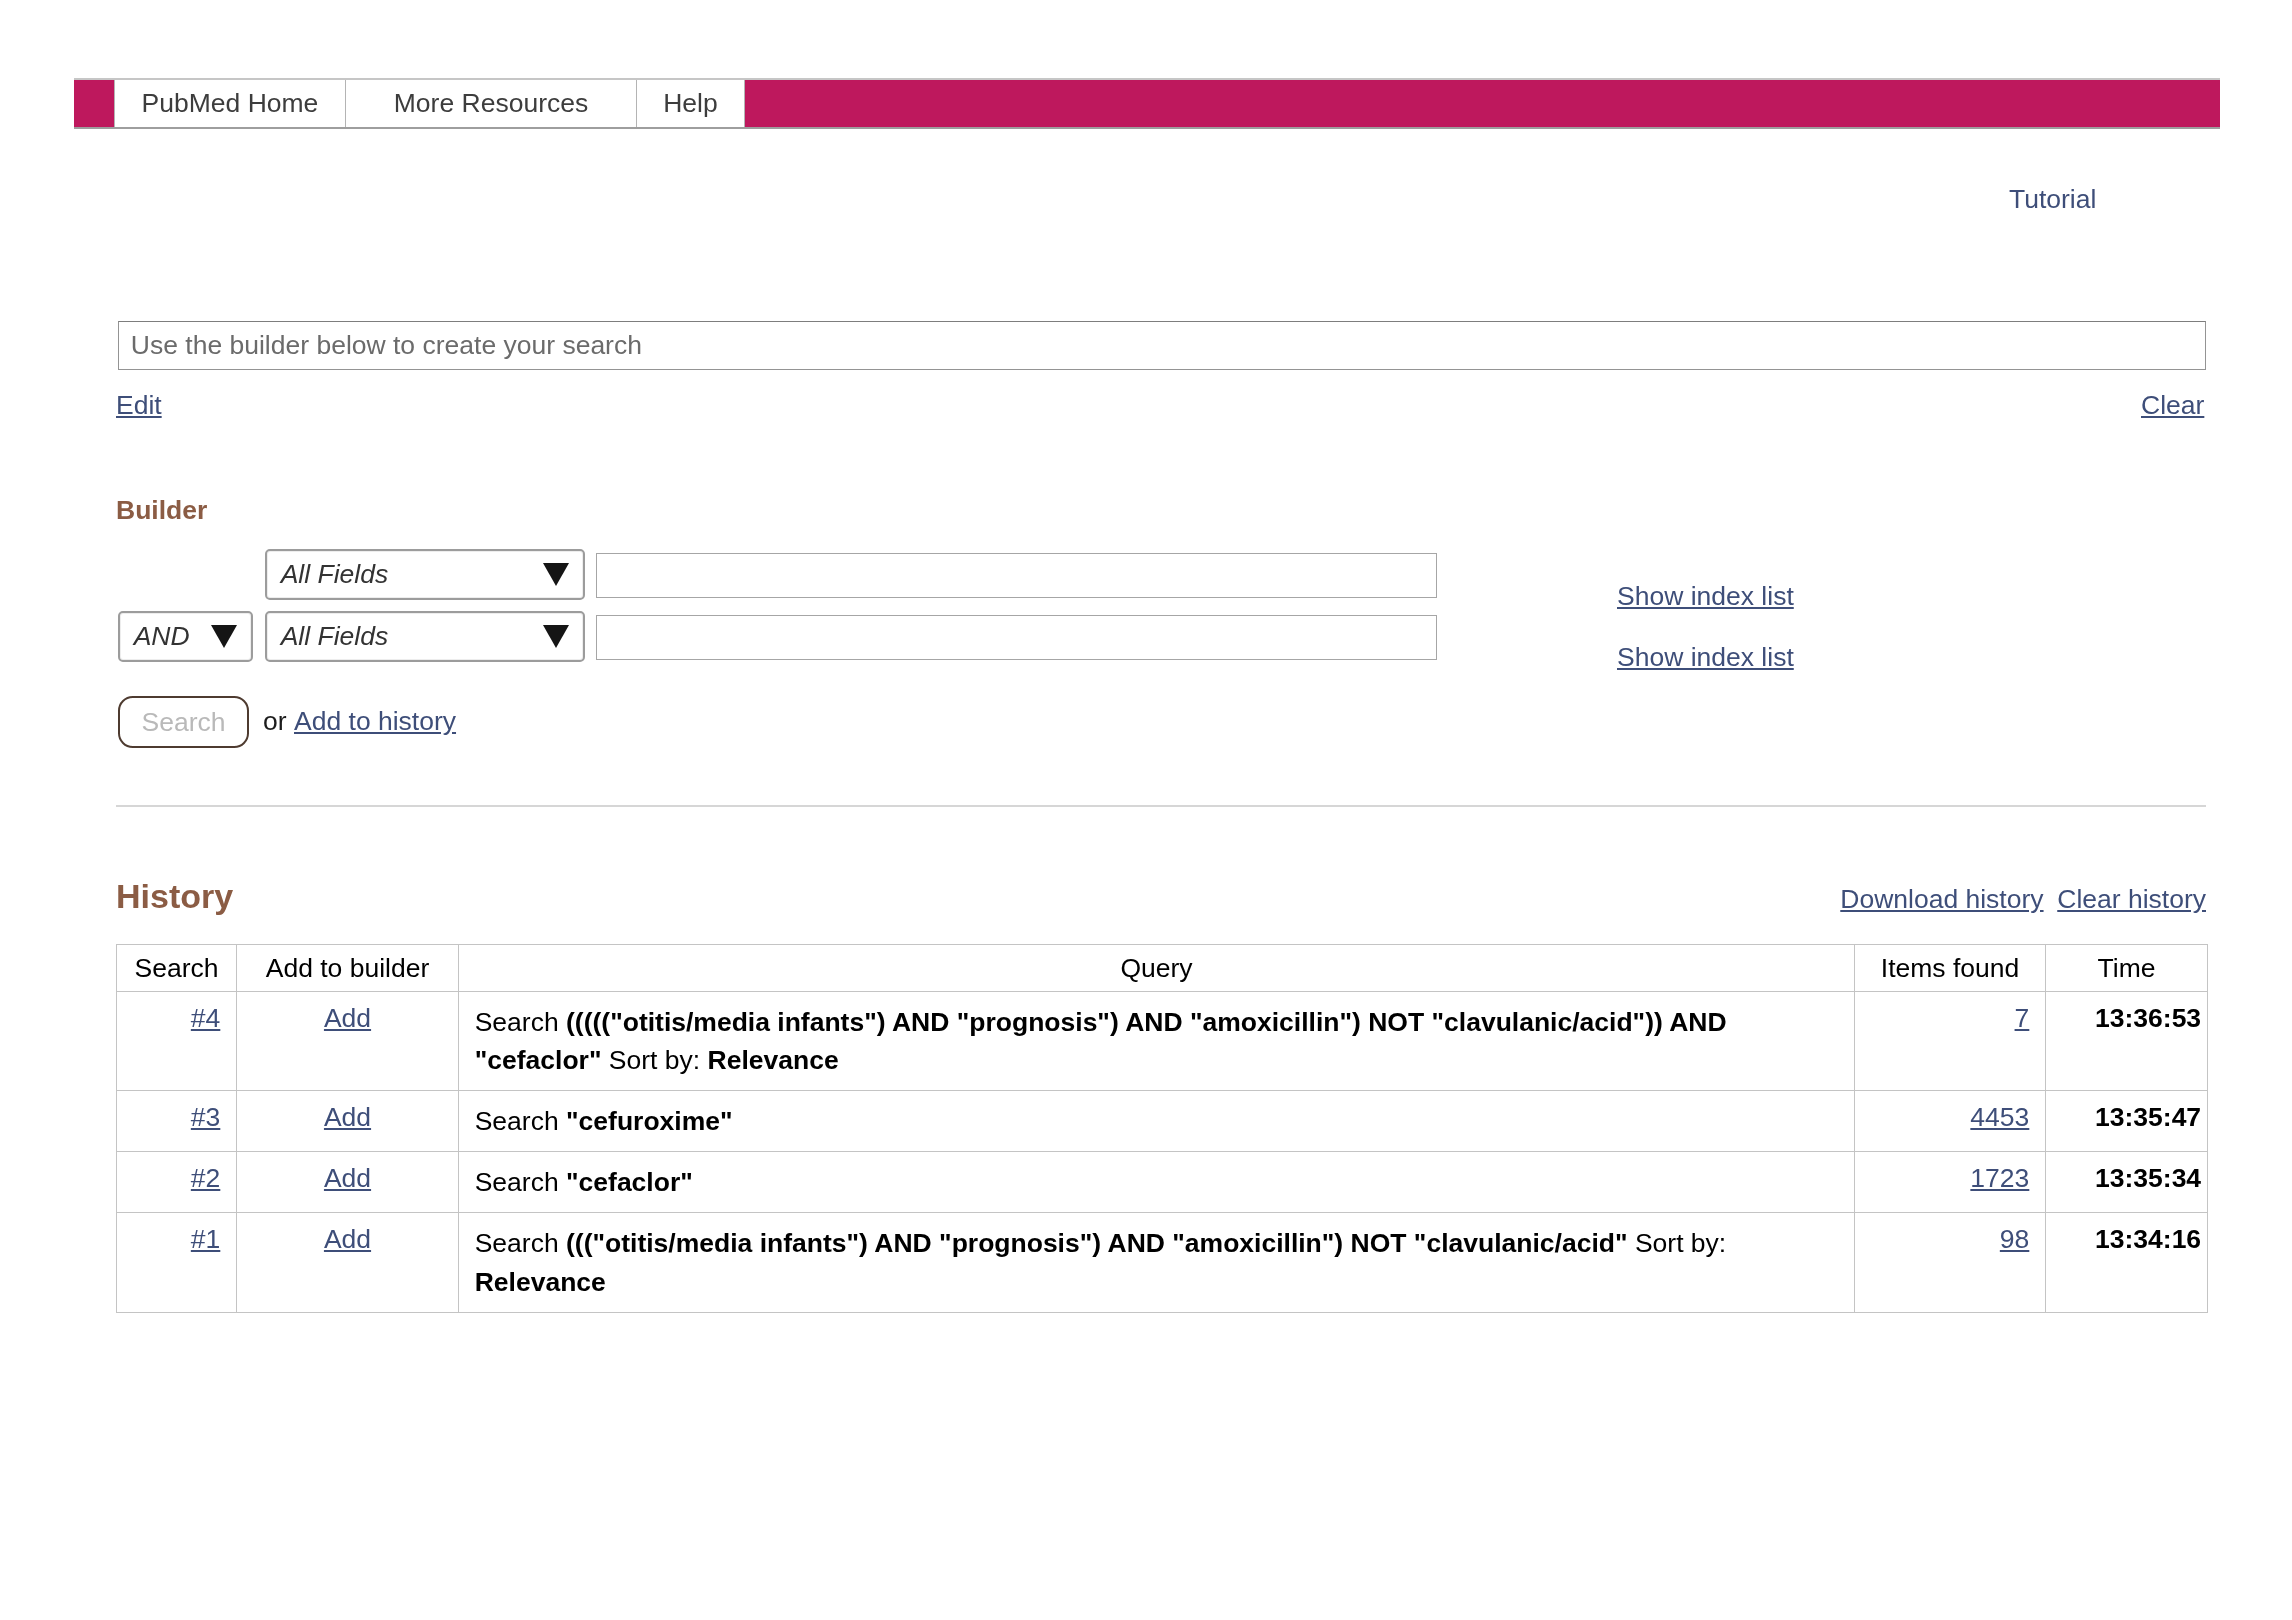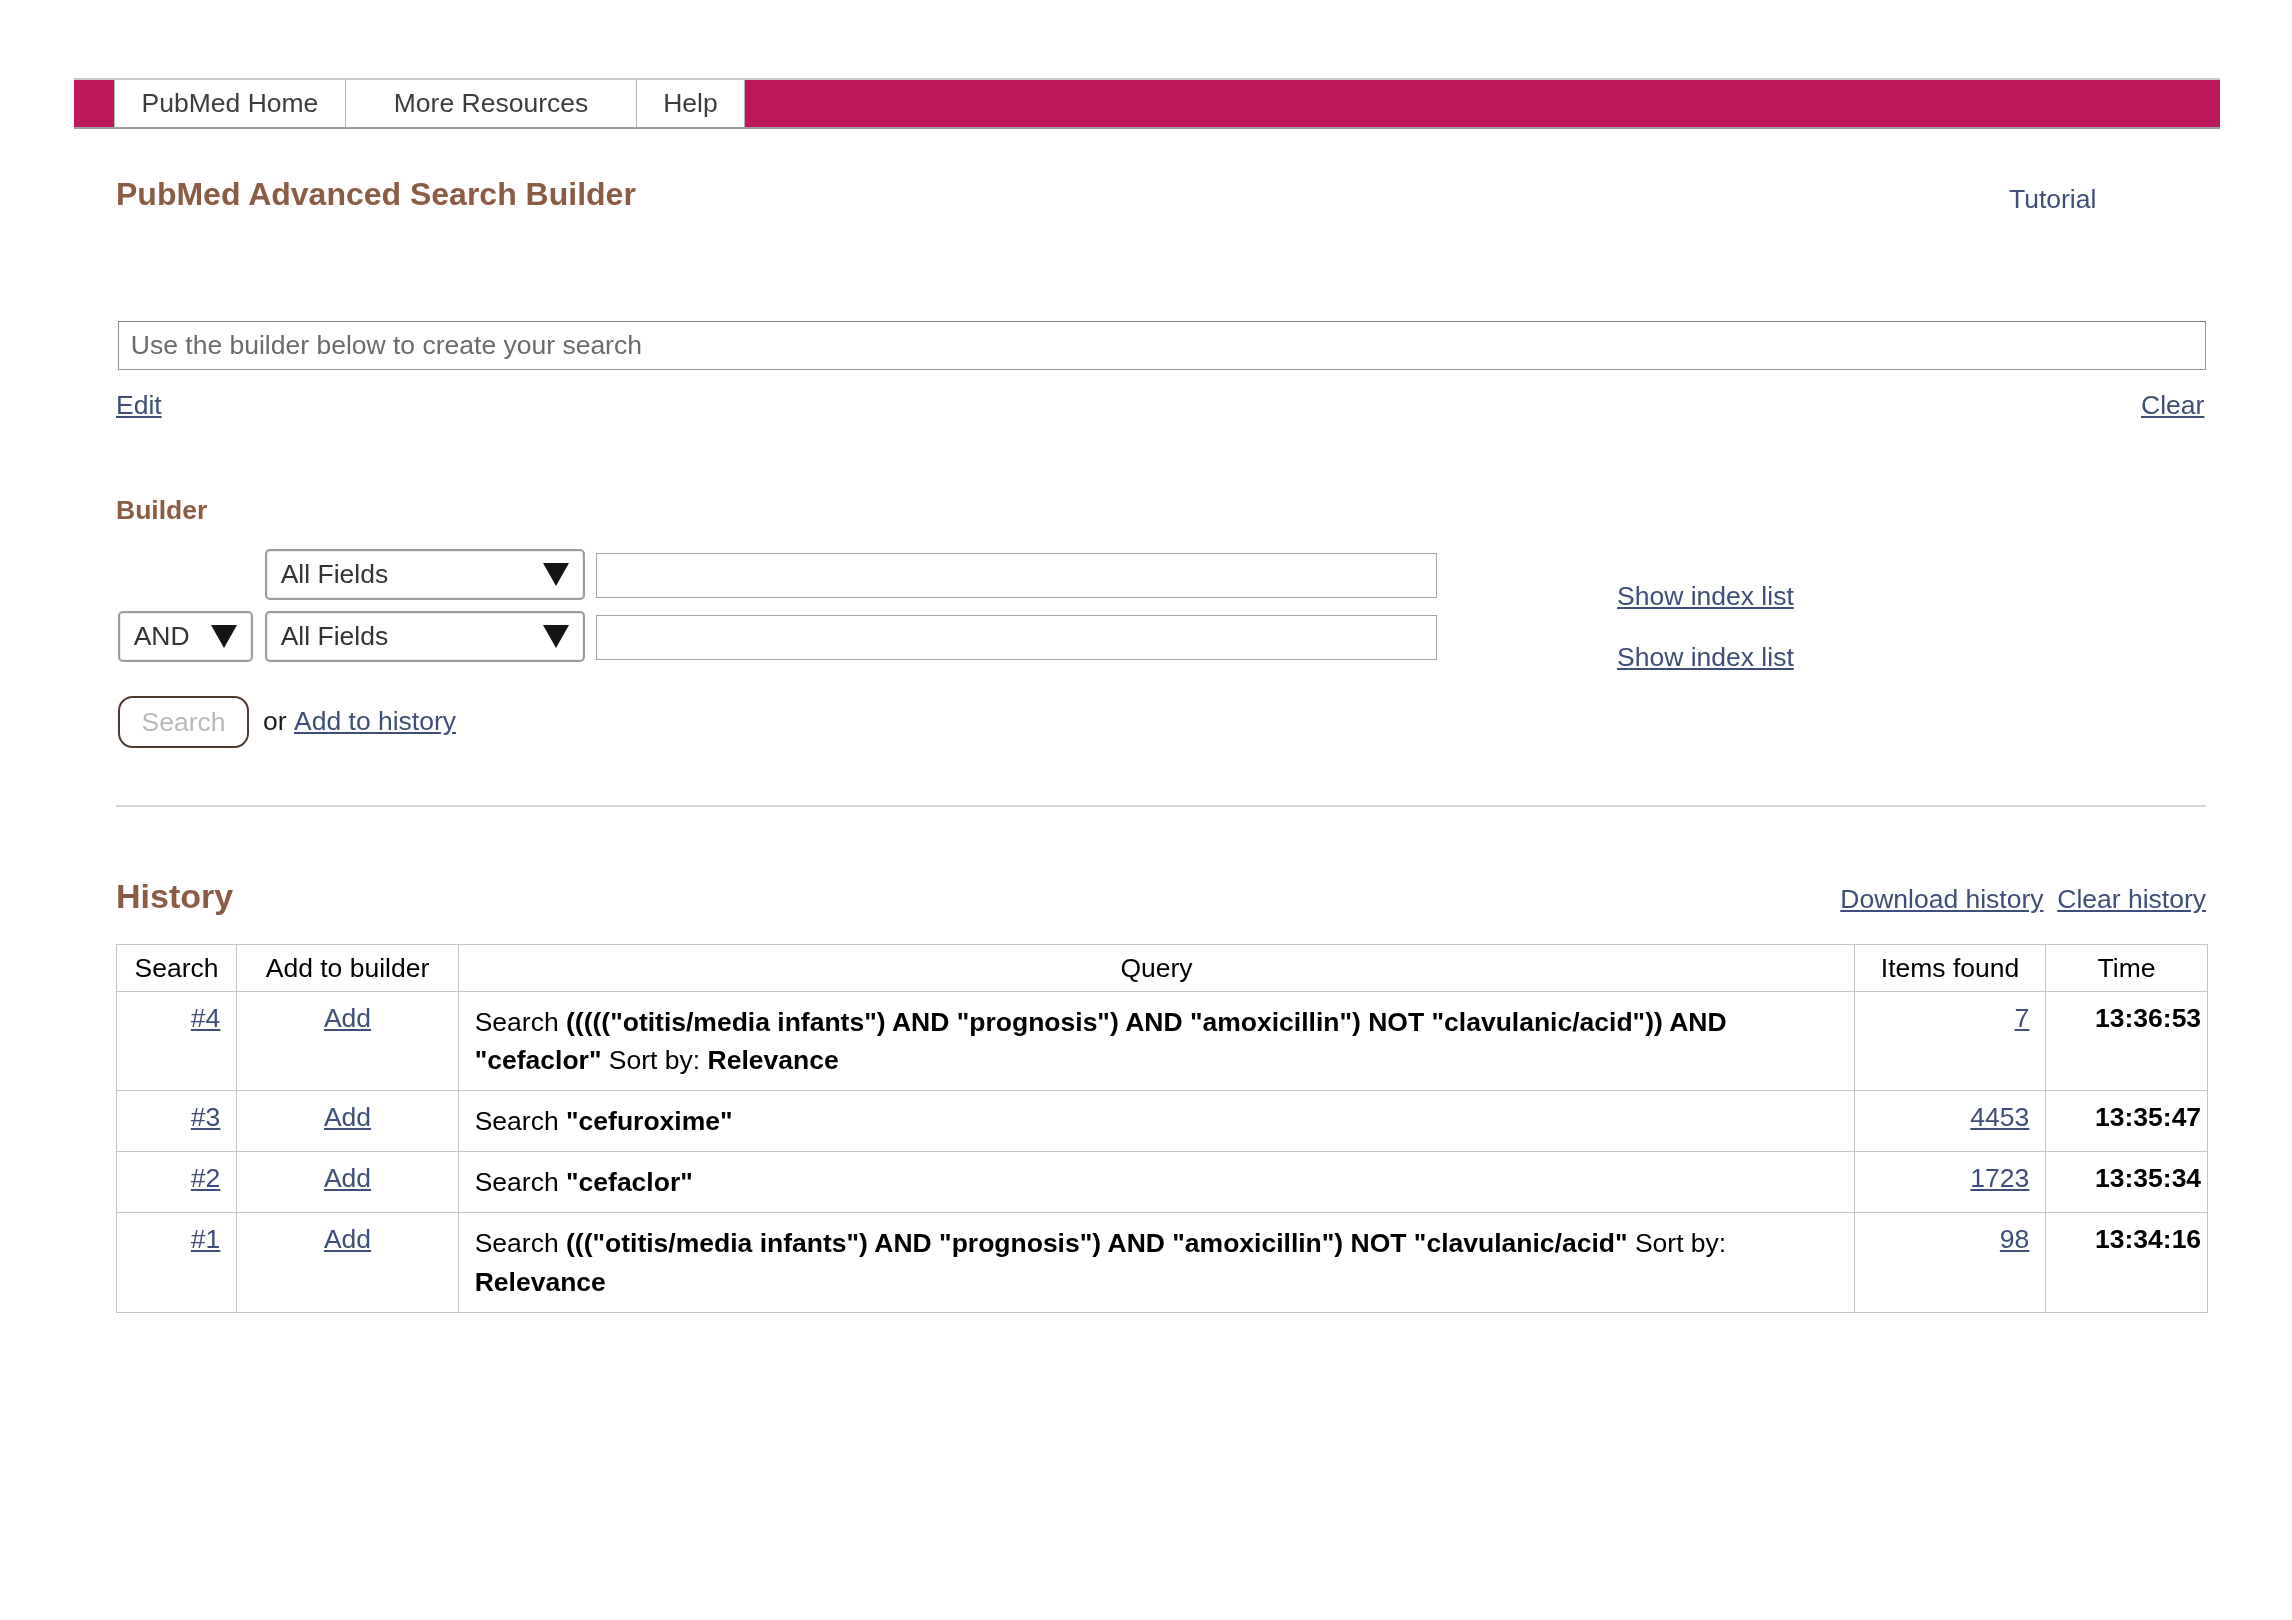--- a/index.html
+++ b/index.html
@@ -35,21 +35,21 @@
                border:1px solid #949494; border-top-color:#7d7d7d; font-size:26.5px; color:#3c3c3c;
                padding:0 11.8px; font-family:"Liberation Sans", sans-serif; background:#fff; }
   .query-box::placeholder { color:#6b6b6b; opacity:1; }
   .edit-link  { position:absolute; left:116px;  top:390px; font-size:26.5px; }
   .clear-link { position:absolute; left:2141px; top:390px; font-size:26.5px; }
 
   
   .builder-heading { position:absolute; left:116px; top:495px; font-size:26.5px; font-weight:bold; color:#8b5c44; }
   .sel { position:absolute; height:51px; border:2px solid #9c9c9c; border-radius:4.9px; background:#fff;
          display:flex; align-items:center; justify-content:space-between; padding:0 13.7px;
-         font-size:26.5px; color:#333; cursor:pointer; box-shadow:inset 0 0 0 1px #ededed; }
+         font-size:26.5px; color:#333; cursor:pointer; box-shadow:inset 0 0 0 1px #ededed;font-style:italic; }
   .caret { width:0; height:0; border-left:13.7px solid transparent; border-right:13.7px solid transparent;
            border-top:23.5px solid #151515; }
   .bool-sel   { left:118px; top:611px; width:135px; }
   .field-sel1 { left:265px; top:549px; width:320px; }
   .field-sel2 { left:265px; top:611px; width:320px; }
   .term-input { position:absolute; left:596px; width:841px; height:45px; border:1px solid #a6a6a6;
                 font-size:25.5px; padding:0 9.8px; font-family:"Liberation Sans", sans-serif; }
   .term1 { top:553px; } .term2 { top:615px; }
   .idx-link { position:absolute; left:1617px; font-size:26.5px;margin-top:24px; }
   .idx1 { top:557px; } .idx2 { top:618px; }
@@ -86,21 +86,20 @@
 <div class="page">
 
 
   <div class="navbar">
     <div class="nav-stub"></div>
     <div class="nav-tab t0">PubMed Home</div>
     <div class="nav-tab t1">More Resources</div>
     <div class="nav-tab t2">Help</div>
   </div>
 
-  <h1 class="page-title">PubMed Advanced Search Builder</h1>
   <a class="tutorial">Tutorial</a>
 
   <input class="query-box" type="text" placeholder="Use the builder below to create your search" style="">
   <a class="lnk edit-link">Edit</a>
   <a class="lnk clear-link">Clear</a>
 
   <div class="builder-heading">Builder</div>
 
   <div class="sel field-sel1">
     <span>All Fields</span>

